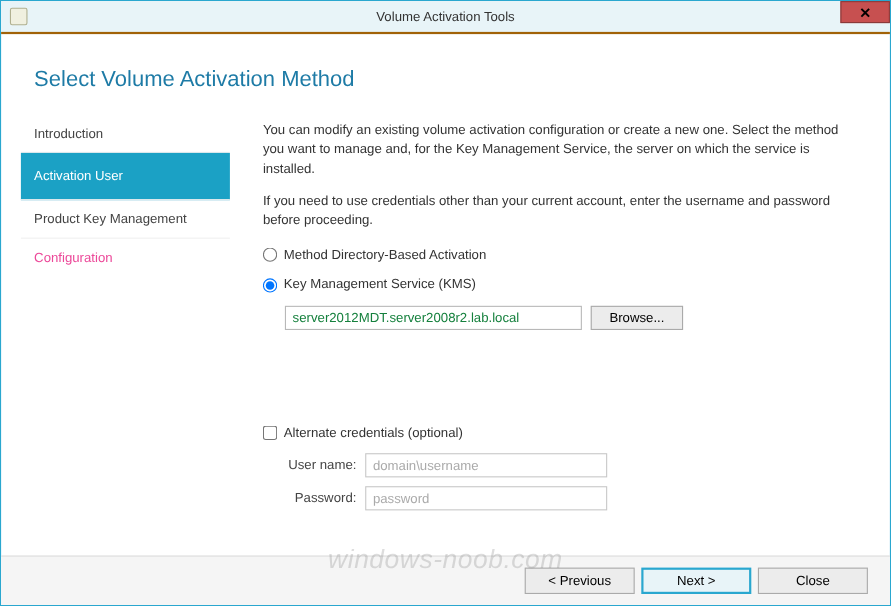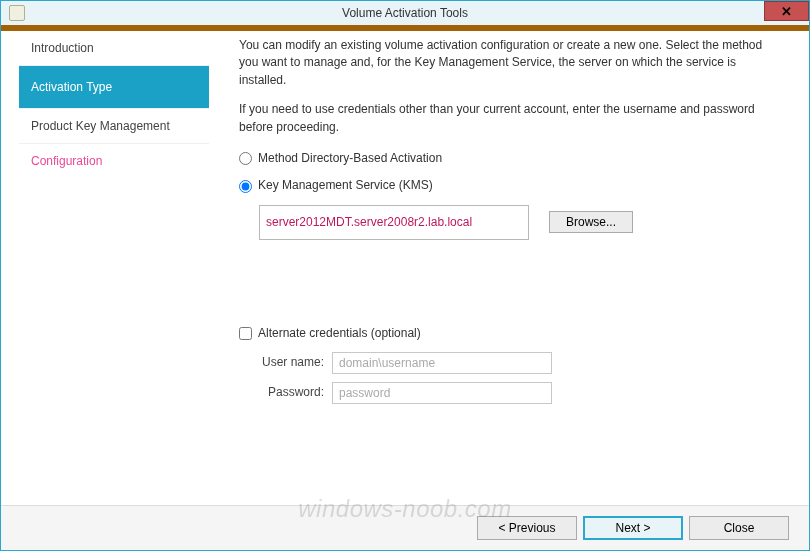--- a/index.html
+++ b/index.html
@@ -15,21 +15,21 @@
       width: 810px;
       height: 551px;
       border: 1px solid #2aa7cf;
       background: #fff;
       display: flex;
       flex-direction: column;
     }
     .titlebar {
       height: 30px;
       background: #e8f4f8;
-      border-bottom: 6px solid #a16207;
+      border-bottom: 2px solid #a16207;
       display: flex;
       align-items: center;
       position: relative;
     }
     .titlebar-icon {
       width: 16px;
       height: 16px;
       margin-left: 8px;
       background: #f0f0e0;
       border: 1px solid #b0b090;
@@ -114,27 +114,27 @@
       margin-right: 6px;
     }
     .server-row {
       display: flex;
       align-items: center;
       margin-left: 20px;
       margin-top: 4px;
     }
     .text-input {
       width: 270px;
-      height: 35px;
+      height: 22px;
       border: 1px solid #b8b8b8;
       padding: 2px 6px;
       font-size: 12px;
       font-family: inherit;
-      color: #be185d;
-      margin-right: 20px;
+      color: #15803d;
+      margin-right: 8px;
     }
     .browse-btn {
       width: 84px;
       height: 22px;
       background: #ececec;
       border: 1px solid #aaa;
       cursor: pointer;
       font-size: 12px;
       font-family: inherit;
     }
@@ -204,25 +204,28 @@
 <body>
 
 <div class="window">
   <div class="titlebar">
     <div class="titlebar-icon"></div>
     <div class="titlebar-title">Volume Activation Tools</div>
     <div class="close-btn">✕</div>
   </div>
 
   <div class="content-area">
+    <div class="page-header">
+      <div class="page-title">Select Volume Activation Method</div>
+    </div>
 
     <div class="body-row">
       <div class="sidebar">
         <div class="nav-item">Introduction</div>
-        <div class="nav-item selected">Activation Type</div>
+        <div class="nav-item selected">Activation User</div>
         <div class="nav-item">Product Key Management</div>
         <div class="nav-item nolink">Configuration</div>
       </div>
 
       <div class="main-panel">
         <p class="intro-text">You can modify an existing volume activation configuration or create a new one. Select the method you want to manage and, for the Key Management Service, the server on which the service is installed.</p>
         <p class="intro-text">If you need to use credentials other than your current account, enter the username and password before proceeding.</p>
 
         <div class="radio-group">
           <label class="radio-row">

